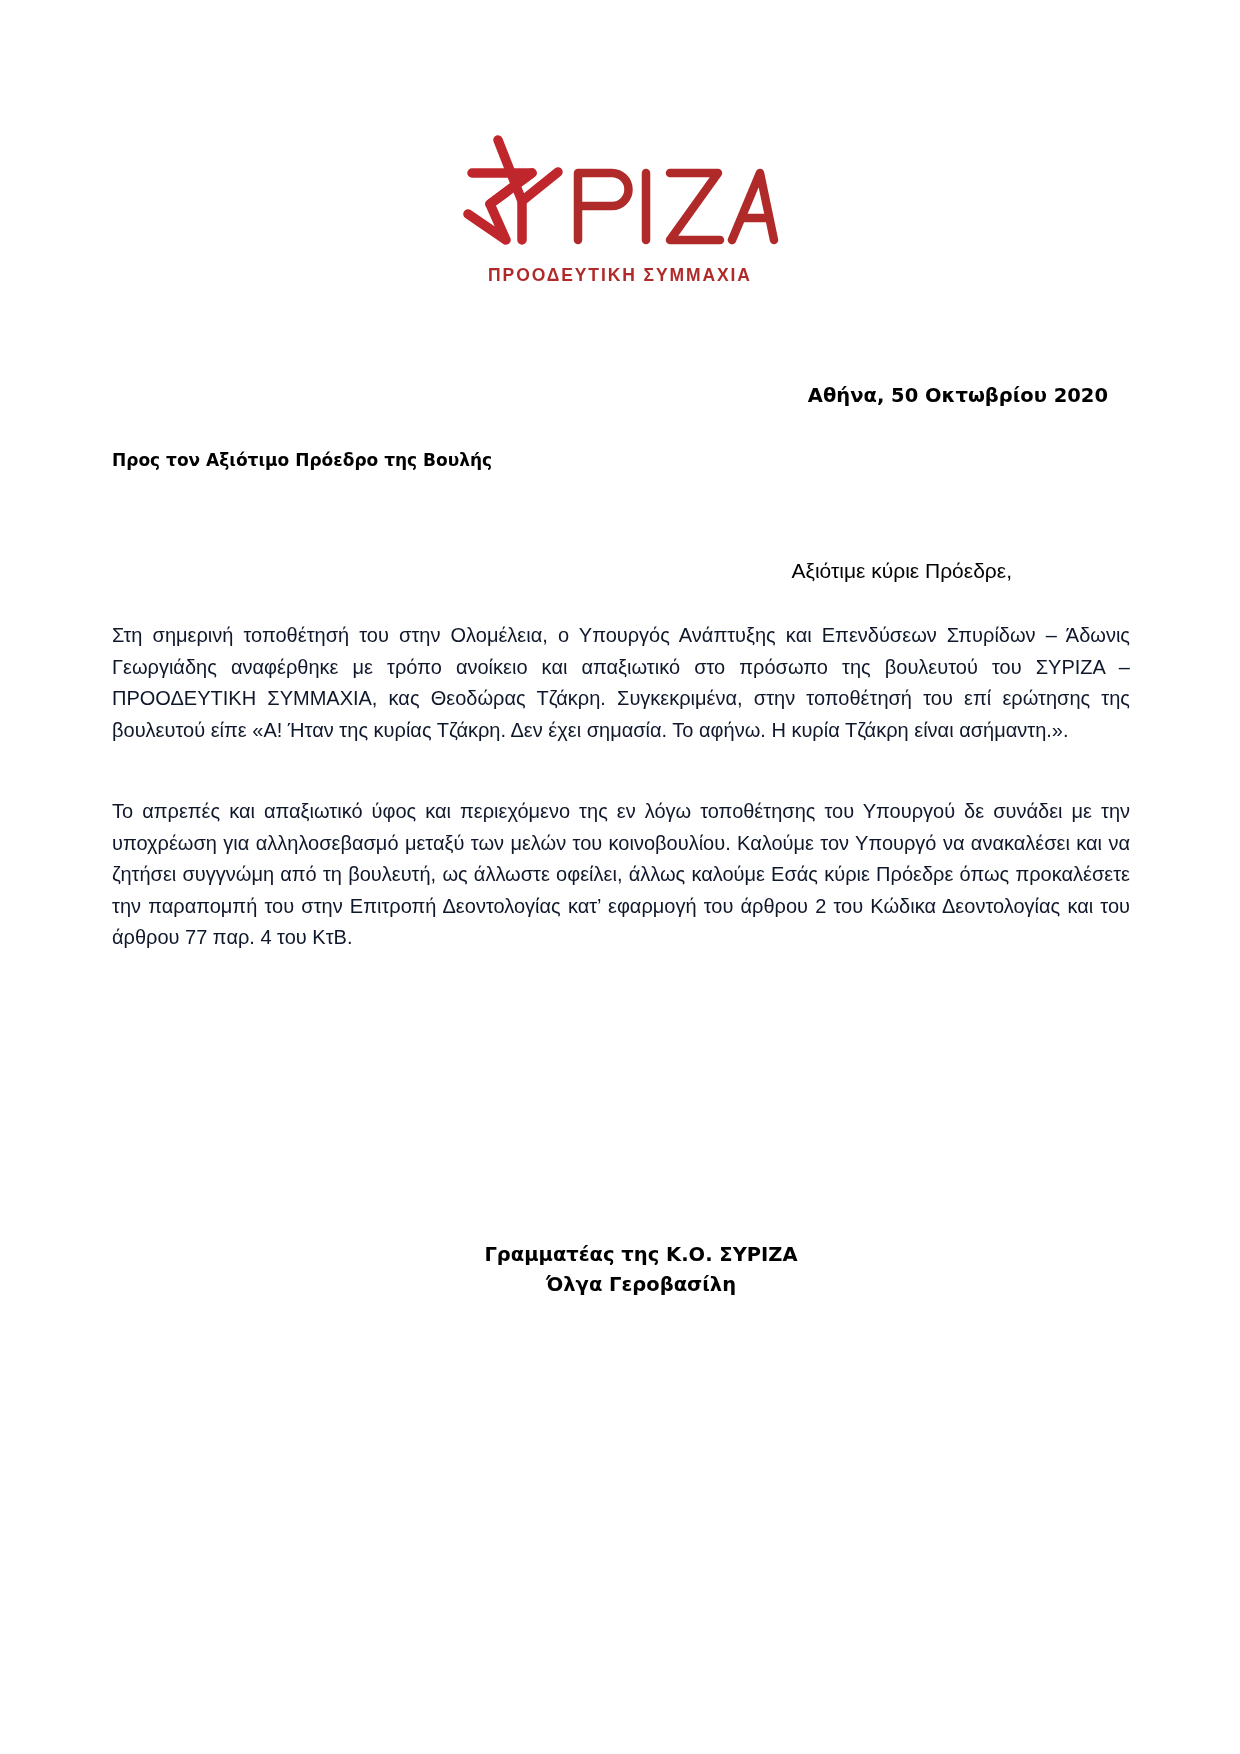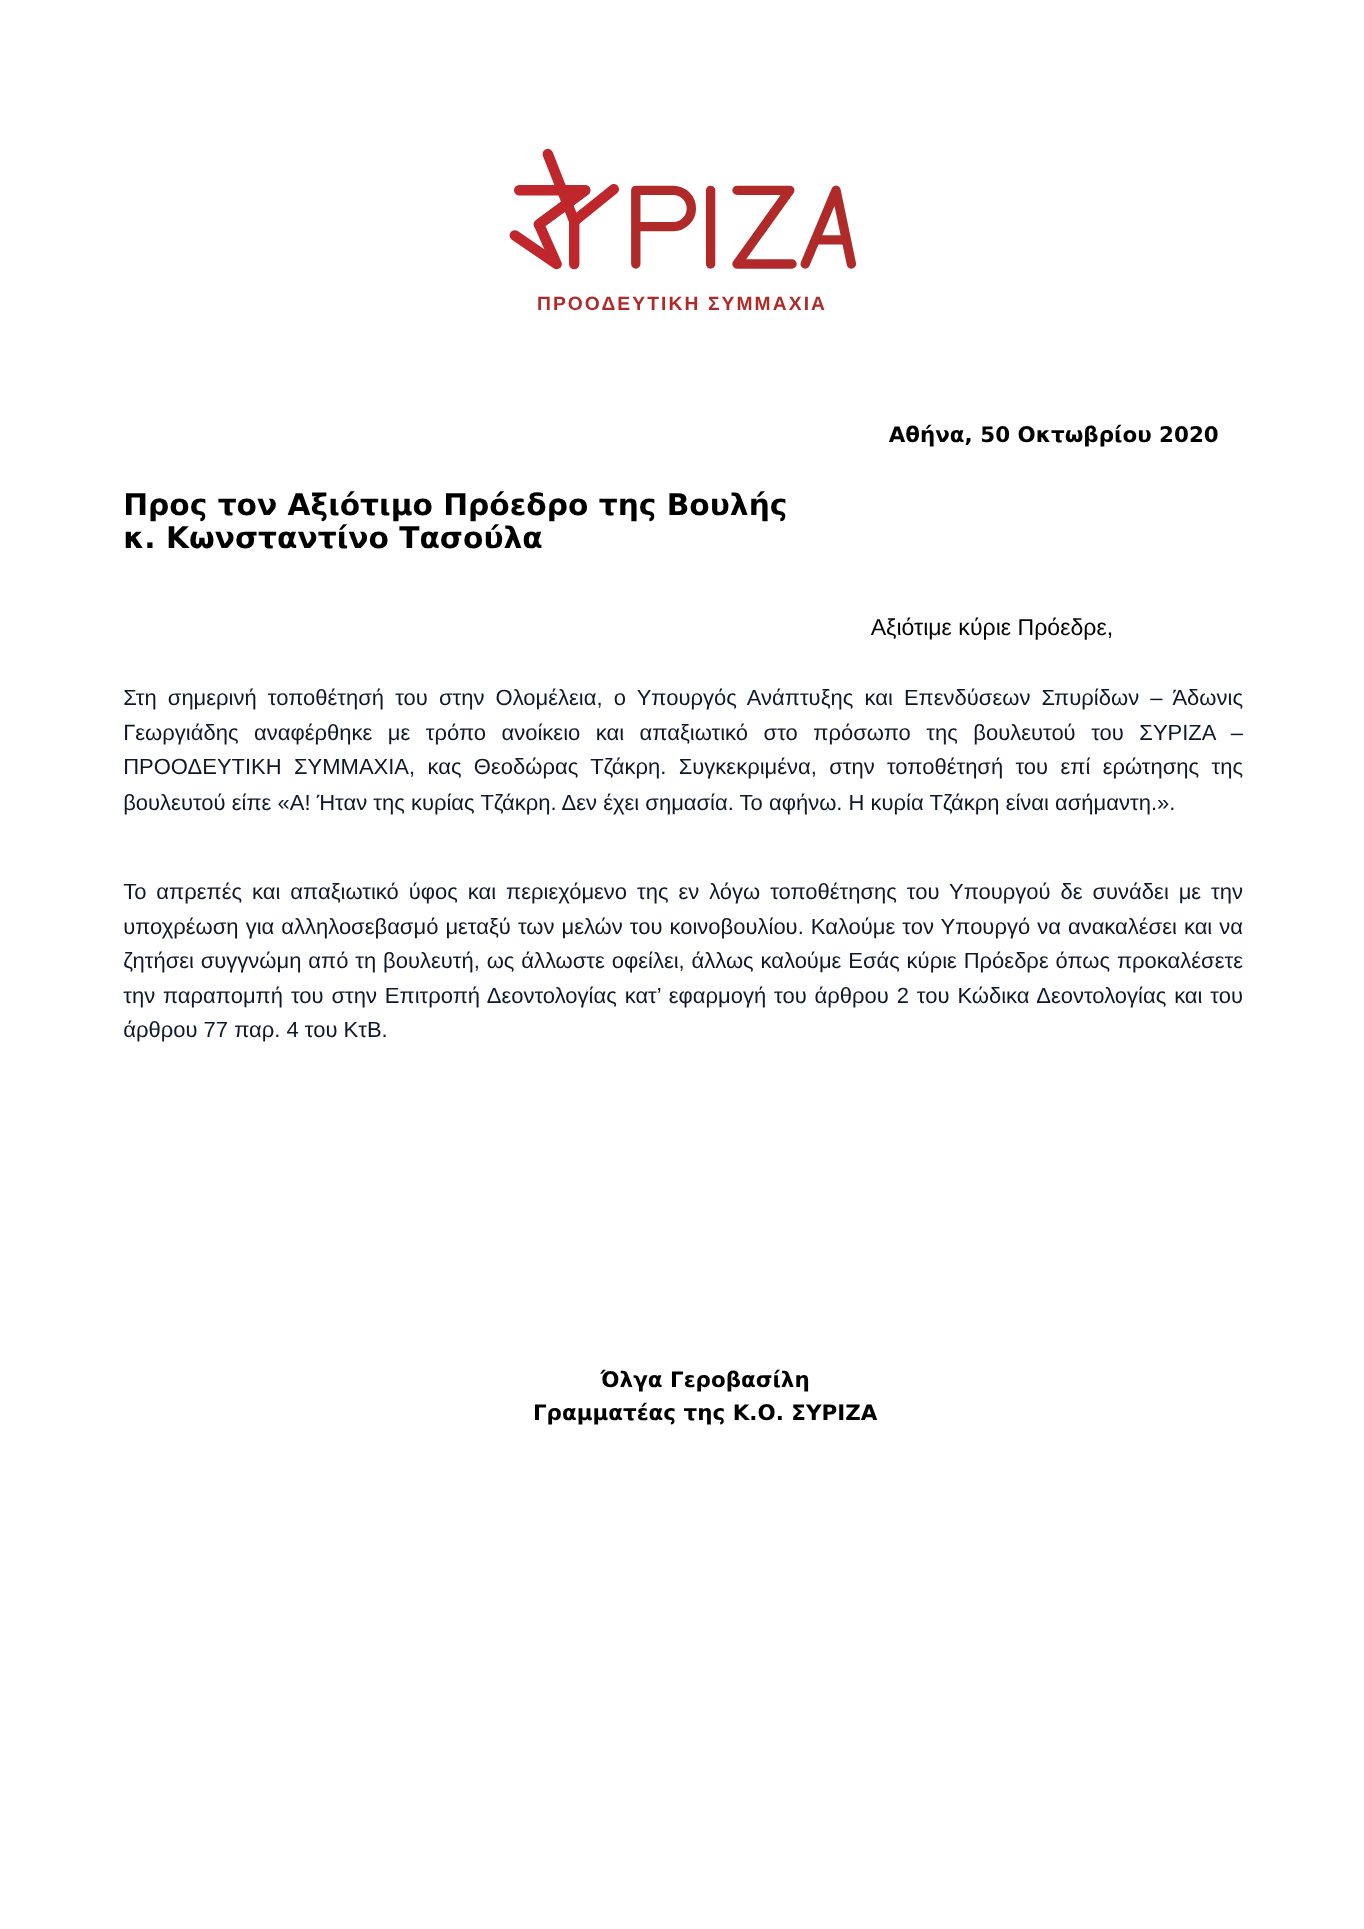--- a/index.html
+++ b/index.html
@@ -65,21 +65,21 @@
     font-weight: bold;
     color: #000000;
   }
 
   .recipient {
     position: absolute;
     top: 445px;
     left: 112px;
     width: 700px;
     font-family: "DejaVu Sans", sans-serif;
-    font-size: 27px;
+    font-size: 17px;
     font-weight: bold;
     line-height: 30px;
     color: #000000;
   }
   .recipient div { white-space: nowrap; }
 
   .salutation {
     position: absolute;
     top: 559px;
     left: 112px;
@@ -164,28 +164,27 @@
         </g>
       </svg>
     </div>
     <div class="logo-subtitle">ΠΡΟΟΔΕΥΤΙΚΗ ΣΥΜΜΑΧΙΑ</div>
   </div>
 
   <div class="date-line">Αθήνα, 50 Οκτωβρίου 2020</div>
 
   <div class="recipient">
     <div>Προς τον Αξιότιμο Πρόεδρο της Βουλής</div>
-    <div>κ. Κωνσταντίνο Τασούλα</div>
   </div>
 
   <div class="salutation">Αξιότιμε κύριε Πρόεδρε,</div>
 
   <div class="para para-1">Στη σημερινή τοποθέτησή του στην Ολομέλεια, ο  Υπουργός Ανάπτυξης και Επενδύσεων Σπυρίδων – Άδωνις Γεωργιάδης αναφέρθηκε με τρόπο ανοίκειο και απαξιωτικό στο πρόσωπο της βουλευτού του ΣΥΡΙΖΑ – ΠΡΟΟΔΕΥΤΙΚΗ ΣΥΜΜΑΧΙΑ, κας Θεοδώρας Τζάκρη. Συγκεκριμένα, στην τοποθέτησή του επί ερώτησης  της βουλευτού είπε «Α! Ήταν της κυρίας Τζάκρη. Δεν έχει σημασία. Το αφήνω. Η κυρία Τζάκρη είναι ασήμαντη.».</div>
 
   <div class="para para-2">Το απρεπές και απαξιωτικό ύφος και περιεχόμενο της εν λόγω τοποθέτησης του Υπουργού δε συνάδει με την υποχρέωση για αλληλοσεβασμό μεταξύ των μελών του κοινοβουλίου. Καλούμε τον Υπουργό να ανακαλέσει και να ζητήσει συγγνώμη από τη βουλευτή, ως άλλωστε οφείλει, άλλως καλούμε Εσάς κύριε Πρόεδρε όπως προκαλέσετε την παραπομπή του στην Επιτροπή Δεοντολογίας κατ’ εφαρμογή του άρθρου 2 του Κώδικα Δεοντολογίας και του άρθρου 77 παρ. 4 του ΚτΒ.</div>
 
 
   <div class="signature">
+    <div>Γραμματέας της Κ.Ο. ΣΥΡΙΖΑ</div>
     <div>Όλγα Γεροβασίλη</div>
-    <div>Γραμματέας της Κ.Ο. ΣΥΡΙΖΑ</div>
   </div>
 
 </div>
 
 </body></html>

